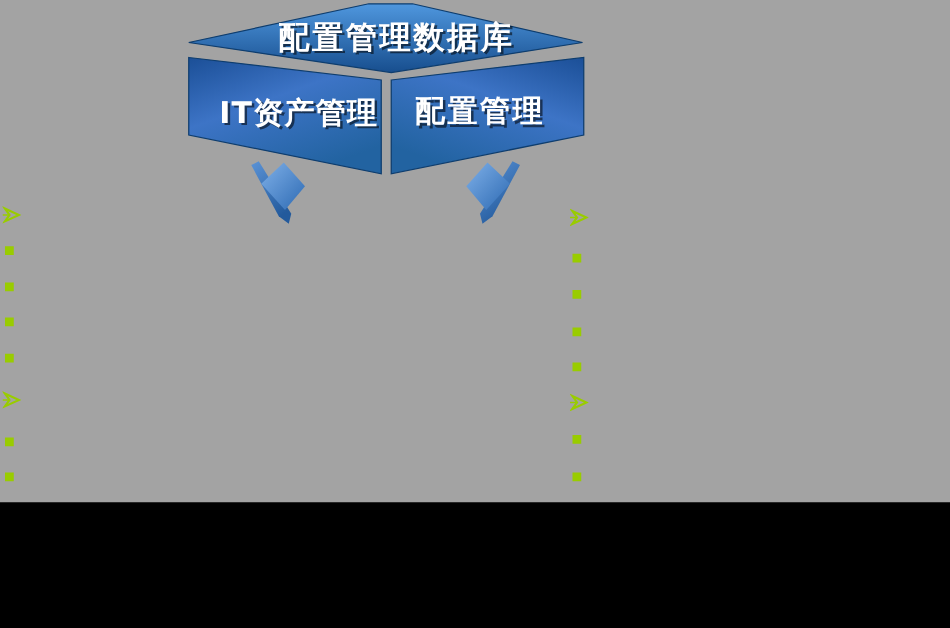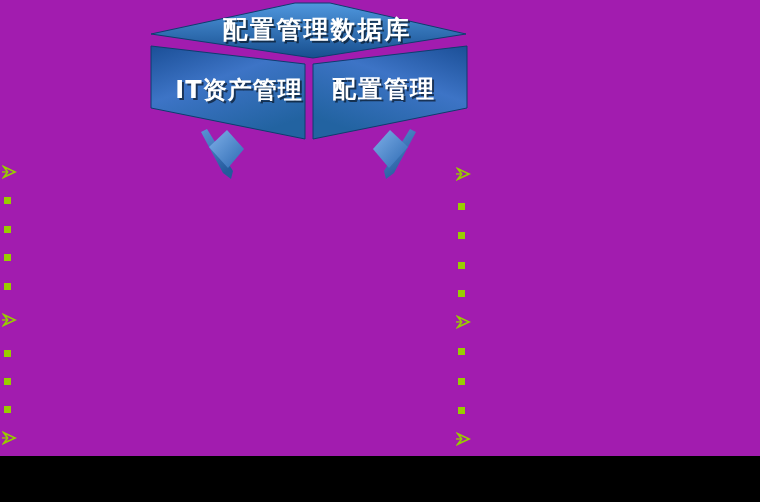--- a/index.html
+++ b/index.html
@@ -1,19 +1,19 @@
 <!DOCTYPE html>
 <html><head>
 <meta charset="utf-8">
 <style>
   html,body{margin:0;padding:0;background:#000;}
   .stage{
     position:relative;
-    width:760px;height:456px;
-    background:#a21caf;
+    width:760px;height:402px;
+    background:#a3a3a3;
     overflow:hidden;
     font-family:"DejaVu Sans","Liberation Sans",sans-serif;
   }
   #cube-svg{position:absolute;left:0;top:0;}
   .face-label{
     fill:#ffffff;
     font-weight:bold;
     text-anchor:middle;
     font-family:"DejaVu Sans","Liberation Sans",sans-serif;
     text-shadow:2px 2px 0 rgba(0,0,0,0.55);

